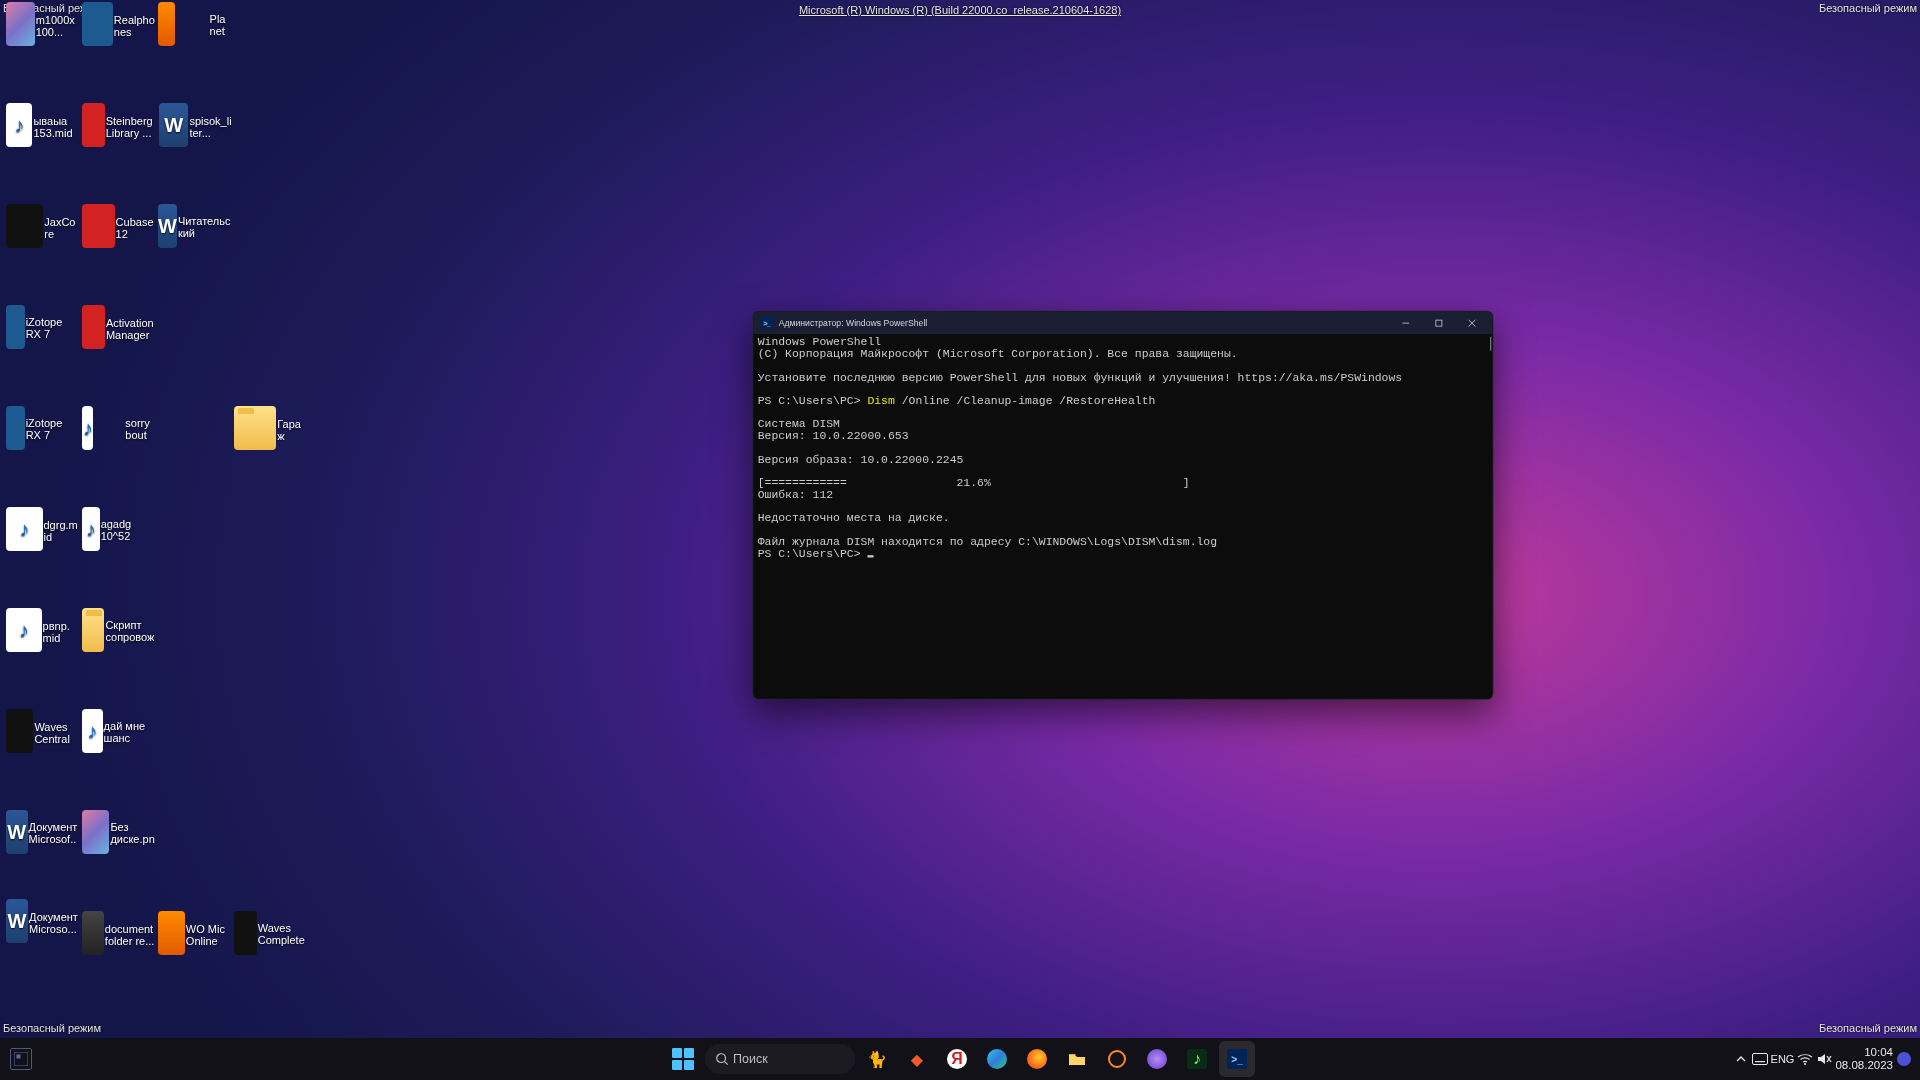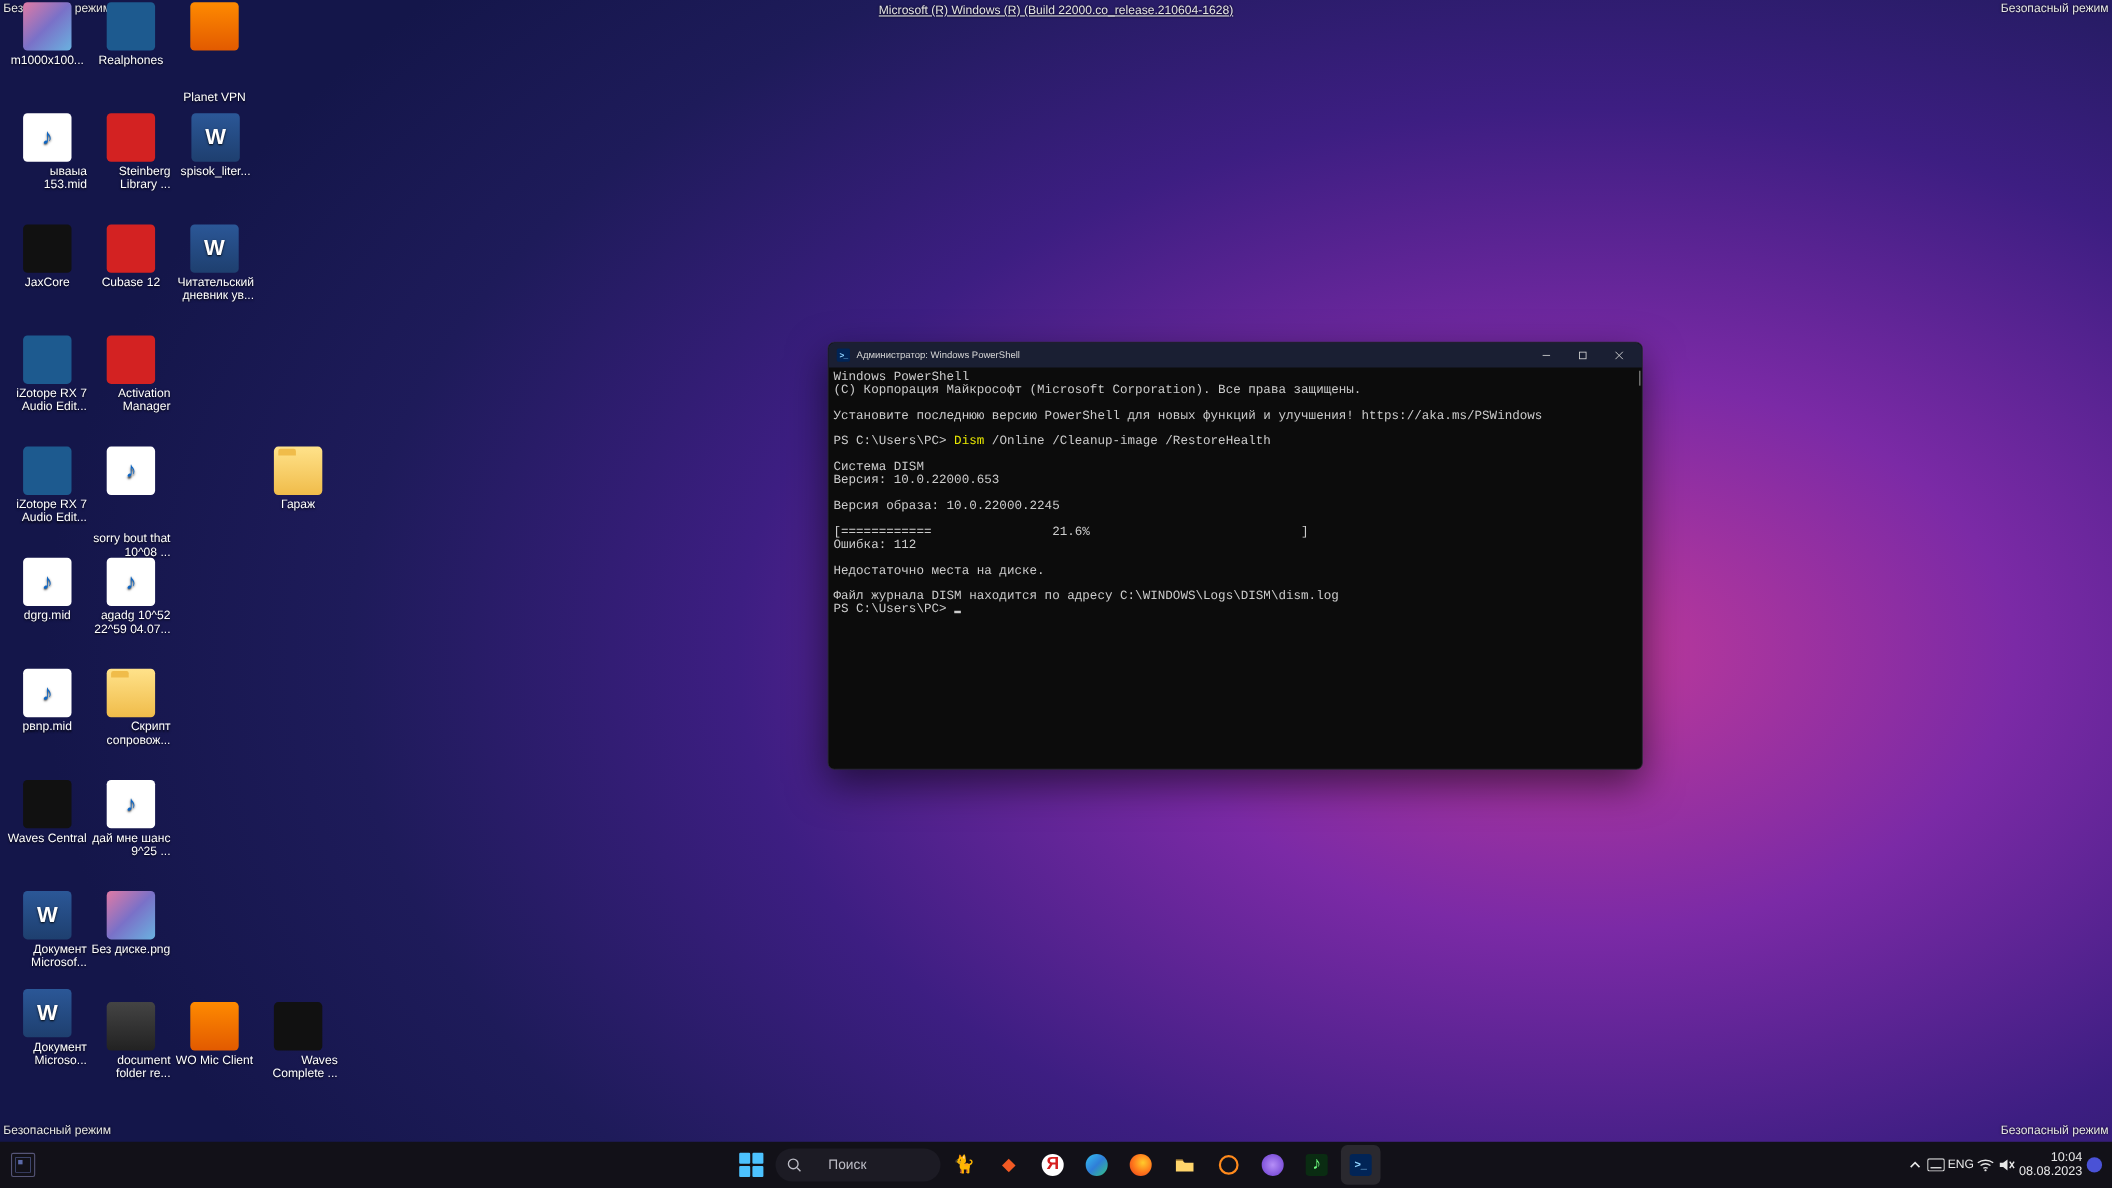--- a/index.html
+++ b/index.html
@@ -9,22 +9,22 @@
     position: relative;
     color: #fff;
   }
 
   
   .wm-label { position: absolute; font-size: 11px; color: #e6e6e6; text-shadow: 0 0 2px #000; }
 
   
   .desktop { position: absolute; top: 0; left: 4px; bottom: 58px; right: 0; }
   .dicon {
-    position: absolute; width: 74px; display: flex; flex-direction: column; align-items: center;
-    text-align: right; font-size: 11px; color: #fff; text-shadow: 0 1px 2px rgba(0,0,0,.9);
+    position: absolute; width: 74px; display: flex; flex-direction: row; align-items: center;
+    text-align: left; font-size: 11px; color: #fff; text-shadow: 0 1px 2px rgba(0,0,0,.9);
     cursor: pointer; user-select: none;
   }
   .dicon .iimg {
     width: 44px; height: 44px; margin-bottom: 3px; border-radius: 4px;
     display: flex; align-items: center; justify-content: center;
     font-size: 20px; position: relative;
   }
   .dicon .lbl { line-height: 12px; max-height: 26px; overflow: hidden; word-break: break-word; padding: 0 1px; }
 
   .iimg.word   { background: linear-gradient(#2b5797,#1e3f6f); color:#fff; font-weight:bold; }
@@ -88,21 +88,21 @@
   .taskbar .start-left {
     width: 22px; height: 22px; border:1px solid #557; display:flex; align-items:center; justify-content:center;
     margin-right: 8px; cursor:pointer; border-radius:2px;
   }
   .taskbar .center { position:absolute; left:50%; transform:translateX(-50%); display:flex; align-items:center; gap:4px; }
   .taskbtn { width:36px; height:36px; border-radius:6px; display:flex; align-items:center; justify-content:center; cursor:pointer; }
   .taskbtn.active { background: rgba(255,255,255,.10); }
   .taskbtn .glyph { width:22px; height:22px; display:flex; align-items:center; justify-content:center; font-size:16px; }
   .searchbox {
     width: 150px; height: 30px; background: #1c1b24; border-radius: 15px;
-    display:flex; align-items:center; padding: 0 10px; gap:24px; color:#bdbdc6; font-size:12.5px;
+    display:flex; align-items:center; padding: 0 10px; gap:4px; color:#bdbdc6; font-size:12.5px;
   }
   .searchbox .mag { width:14px; height:14px; }
 
   .tray { position:absolute; right:8px; display:flex; align-items:center; gap:3px; font-size:11.5px; }
   .tray .col { display:flex; flex-direction:column; align-items:flex-end; line-height:13px; }
   .tray .ico { width:16px; height:16px; display:flex; align-items:center; justify-content:center; cursor:pointer; }
 
   
   .win-start { width:22px; height:22px; display:grid; grid-template-columns:1fr 1fr; grid-template-rows:1fr 1fr; gap:2px; }
   .win-start span { background:#4cc2ff; border-radius:1px; }
@@ -211,21 +211,21 @@
     <div class="dicon" style="left: 2px; top: 899px;">
       <div class="iimg word"></div>
       <div class="lbl">Документ Microso...</div>
     </div>
     <div class="dicon" style="left: 78px; top: 911px;">
       <div class="iimg app"></div>
       <div class="lbl">document folder re...</div>
     </div>
     <div class="dicon" style="left: 154px; top: 911px;">
       <div class="iimg orange"></div>
-      <div class="lbl">WO Mic Client</div>
+      <div class="lbl">WO Mic Online</div>
     </div>
     <div class="dicon" style="left: 230px; top: 911px;">
       <div class="iimg black"></div>
       <div class="lbl">Waves Complete ...</div>
     </div>
   </div>
 
 <div class="window-wrap">
   <div class="window">
     <div class="titlebar">

